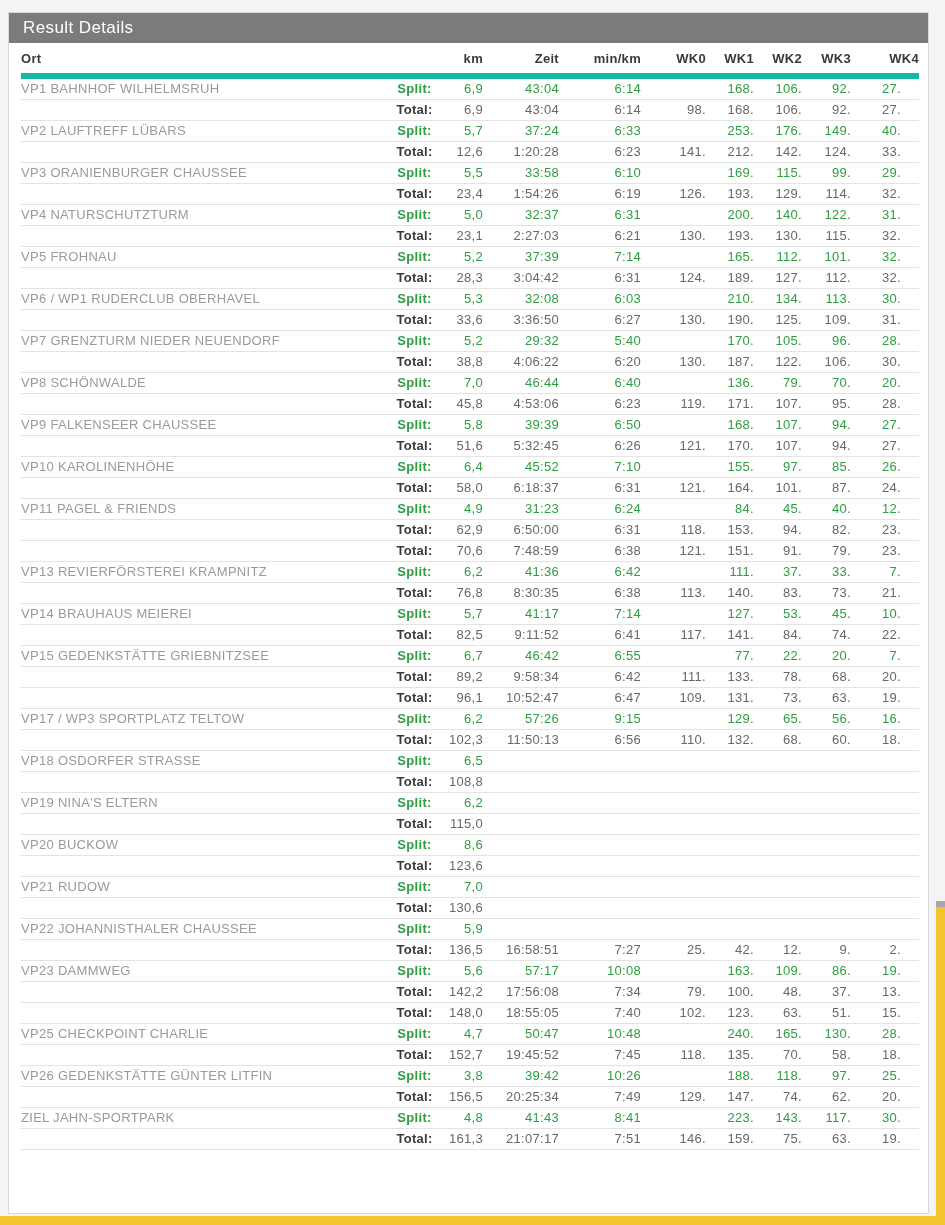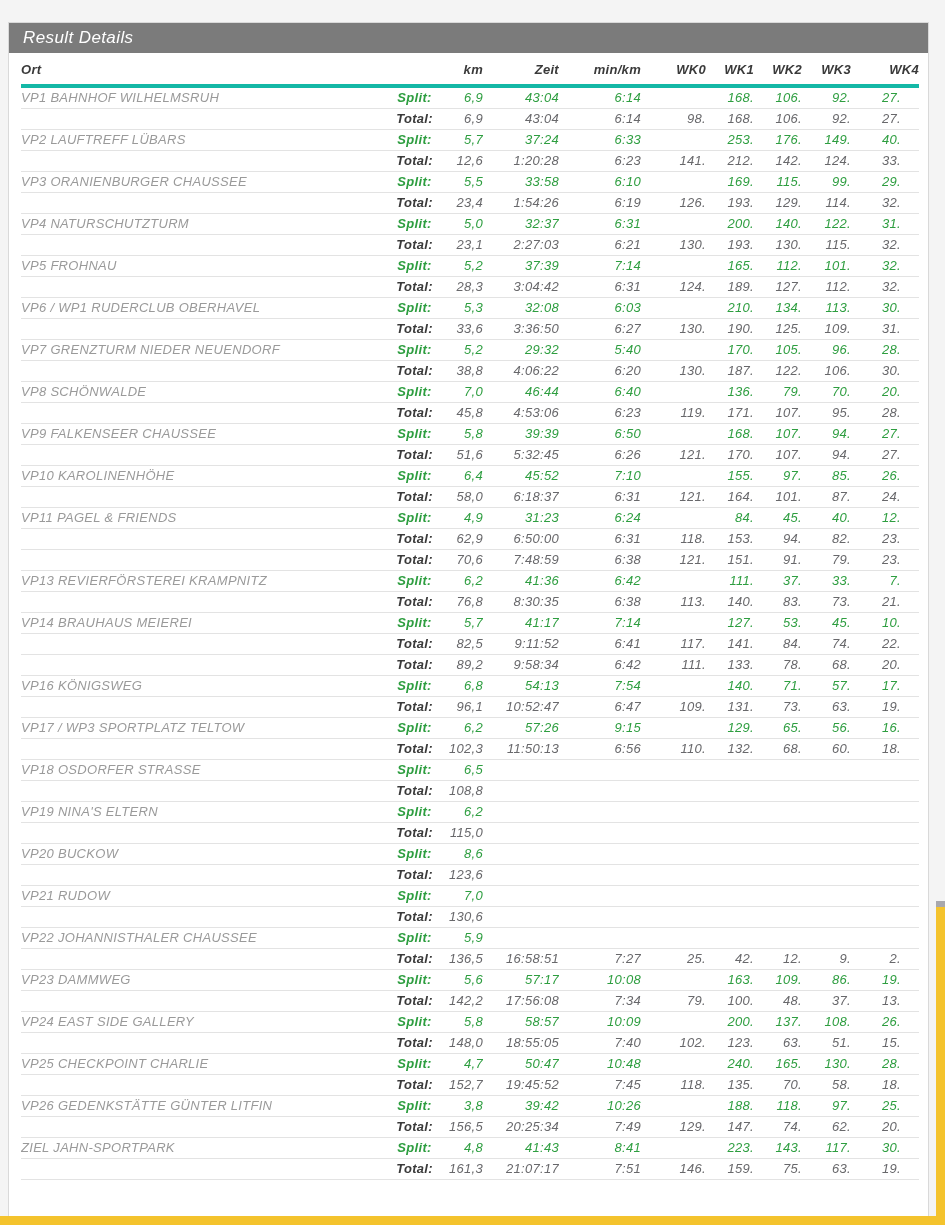--- a/index.html
+++ b/index.html
@@ -5,25 +5,24 @@
   * { margin: 0; padding: 0; box-sizing: border-box; }
   html, body { width: 945px; height: 1225px; }
   body {
     position: relative;
     background: #f4f4f4;
     font-family: "Liberation Sans", sans-serif;
     overflow: hidden;
   }
   .card {
     position: absolute;
-    left: 8px; top: 22px;
+    left: 8px; top: 12px;
     width: 921px; height: 1202px;
     background: #ffffff;
     border: 1px solid #d9d9d9;
-    font-style: italic;
   }
   .title-bar {
     height: 30px;
     background: #7b7b7b;
     color: #ffffff;
     font-size: 17px;
     line-height: 30px;
     padding-left: 14px;
     letter-spacing: 0.4px;
   }
@@ -35,21 +34,21 @@
     font-size: 13px;
   }
   thead th {
     height: 33px;
     vertical-align: bottom;
     padding-bottom: 7px;
     color: #3a3a3a;
     font-weight: bold;
     font-size: 13px;
     text-align: right;
-    border-bottom: 4px solid #14b8a6;
+    border-bottom: 6px solid #14b8a6;
     letter-spacing: 0.3px;
   }
   thead th.ort-h { text-align: left; }
   tbody td {
     height: 20px;
     line-height: 20px;
     border-bottom: 1px solid #e3e3e3;
     white-space: nowrap;
     overflow: hidden;
     letter-spacing: 0.3px;
@@ -431,44 +430,44 @@
             <td class="rowlabel">Total:</td>
             <td class="num c0">82,5</td>
             <td class="num c1">9:11:52</td>
             <td class="num c2">6:41</td>
             <td class="num c3">117.</td>
             <td class="num c4">141.</td>
             <td class="num c5">84.</td>
             <td class="num c6">74.</td>
             <td class="num c7">22.</td>
           </tr>
+          <tr class="split">
+            <td class="ort">VP15 GEDENKSTÄTTE GRIEBNITZSEE</td>
+            <td class="rowlabel">Split:</td>
+            <td class="num c0">6,7</td>
+            <td class="num c1">46:42</td>
+            <td class="num c2">6:55</td>
+            <td class="num c3"></td>
+            <td class="num c4">77.</td>
+            <td class="num c5">22.</td>
+            <td class="num c6">20.</td>
+            <td class="num c7">7.</td>
+          </tr>
           <tr class="total">
             <td class="ort"></td>
             <td class="rowlabel">Total:</td>
             <td class="num c0">89,2</td>
             <td class="num c1">9:58:34</td>
             <td class="num c2">6:42</td>
             <td class="num c3">111.</td>
             <td class="num c4">133.</td>
             <td class="num c5">78.</td>
             <td class="num c6">68.</td>
             <td class="num c7">20.</td>
           </tr>
-          <tr class="split">
-            <td class="ort">VP16 KÖNIGSWEG</td>
-            <td class="rowlabel">Split:</td>
-            <td class="num c0">6,8</td>
-            <td class="num c1">54:13</td>
-            <td class="num c2">7:54</td>
-            <td class="num c3"></td>
-            <td class="num c4">140.</td>
-            <td class="num c5">71.</td>
-            <td class="num c6">57.</td>
-            <td class="num c7">17.</td>
-          </tr>
           <tr class="total">
             <td class="ort"></td>
             <td class="rowlabel">Total:</td>
             <td class="num c0">96,1</td>
             <td class="num c1">10:52:47</td>
             <td class="num c2">6:47</td>
             <td class="num c3">109.</td>
             <td class="num c4">131.</td>
             <td class="num c5">73.</td>
             <td class="num c6">63.</td>
@@ -634,32 +633,20 @@
             <td class="ort"></td>
             <td class="rowlabel">Total:</td>
             <td class="num c0">142,2</td>
             <td class="num c1">17:56:08</td>
             <td class="num c2">7:34</td>
             <td class="num c3">79.</td>
             <td class="num c4">100.</td>
             <td class="num c5">48.</td>
             <td class="num c6">37.</td>
             <td class="num c7">13.</td>
-          </tr>
-          <tr class="split">
-            <td class="ort">VP24 EAST SIDE GALLERY</td>
-            <td class="rowlabel">Split:</td>
-            <td class="num c0">5,8</td>
-            <td class="num c1">58:57</td>
-            <td class="num c2">10:09</td>
-            <td class="num c3"></td>
-            <td class="num c4">200.</td>
-            <td class="num c5">137.</td>
-            <td class="num c6">108.</td>
-            <td class="num c7">26.</td>
           </tr>
           <tr class="total">
             <td class="ort"></td>
             <td class="rowlabel">Total:</td>
             <td class="num c0">148,0</td>
             <td class="num c1">18:55:05</td>
             <td class="num c2">7:40</td>
             <td class="num c3">102.</td>
             <td class="num c4">123.</td>
             <td class="num c5">63.</td>

